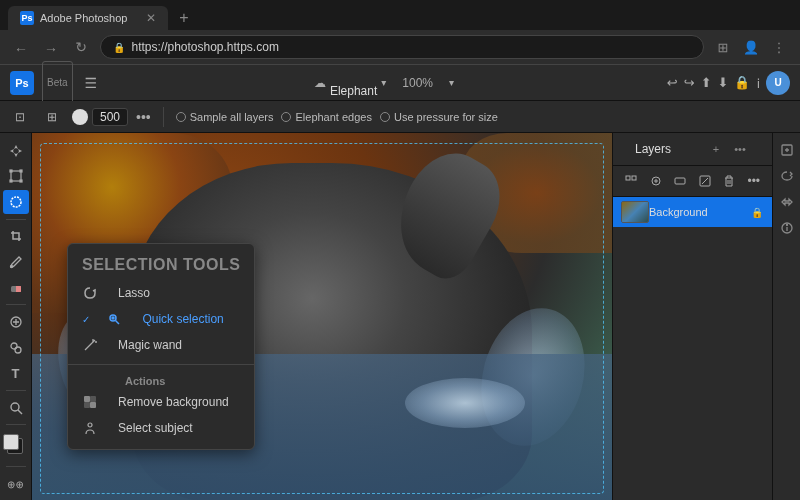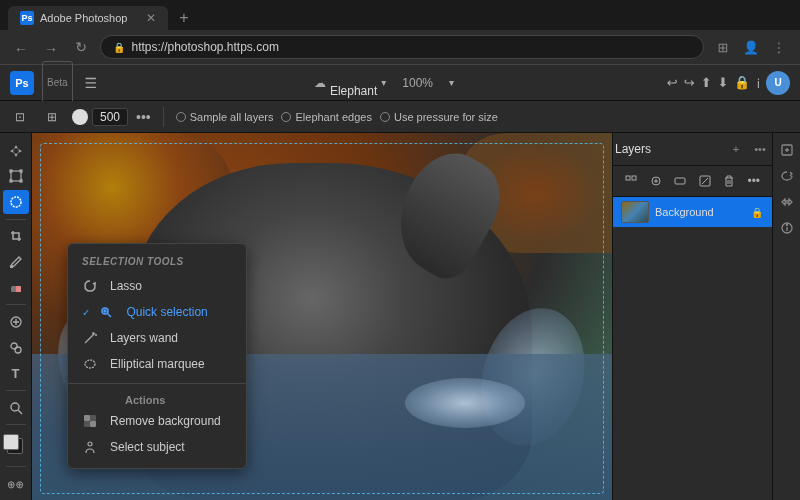--- a/index.html
+++ b/index.html
@@ -58,37 +58,37 @@
     .sidebar-tool { width: 26px; height: 26px; display: flex; align-items: center; justify-content: center; color: #aaa; cursor: pointer; border-radius: 3px; font-size: 14px; position: relative; }
     .sidebar-tool:hover, .sidebar-tool.active { background: #3a3a3a; color: #ddd; }
     .sidebar-tool.active { background: #1473e6; color: white; }
     .sidebar-divider { width: 20px; height: 1px; background: #444; margin: 3px 0; }
 
     
     .canvas-area { flex: 1; background: #3a3a3a; position: relative; overflow: hidden; }
 
     
     .selection-popup { position: absolute; top: 110px; left: 35px; background: #2b2b2b; border: 1px solid #444; border-radius: 6px; padding: 8px 0; min-width: 180px; z-index: 100; box-shadow: 0 4px 16px rgba(0,0,0,0.5); }
-    .popup-header { font-size: 10px; color: #888; padding: 4px 14px 6px; font-weight: 600; letter-spacing: 0.5px; text-transform: uppercase; font-style: italic; }
-    .popup-item { display: flex; align-items: center; gap: 12px; padding: 5px 14px; cursor: pointer; color: #ccc; font-size: 12px; }
+    .popup-header { font-size: 16px; color: #888; padding: 4px 14px 6px; font-weight: 600; letter-spacing: 0.5px; text-transform: uppercase; }
+    .popup-item { display: flex; align-items: center; gap: 20px; padding: 5px 14px; cursor: pointer; color: #ccc; font-size: 12px; }
     .popup-item.selected-item { color: #4a9eff; }
     .popup-icon { width: 16px; height: 16px; display: flex; align-items: center; justify-content: center; font-size: 12px; }
     .popup-check { color: #4a9eff; font-size: 10px; margin-right: -4px; }
     .popup-divider { height: 1px; background: #444; margin: 6px 0; }
     .popup-section-header { font-size: 11px; color: #888; padding: 4px 14px 2px; font-weight: 600; margin-left: 43px; }
 
     
     .right-panel { width: 160px; background: #2b2b2b; border-left: 1px solid #111; display: flex; flex-direction: column; }
-    .panel-header { display: flex; align-items: center; justify-content: space-between; padding: 6px 2px; border-bottom: 1px solid #111; }
+    .panel-header { display: flex; align-items: center; justify-content: space-between; padding: 6px 22px; border-bottom: 1px solid #111; }
     .panel-title { font-size: 12px; color: #ddd; font-weight: 500; }
     .panel-icons { display: flex; gap: 4px; }
     .panel-icon-btn { width: 20px; height: 20px; display: flex; align-items: center; justify-content: center; color: #888; cursor: pointer; font-size: 11px; border-radius: 2px; }
     .layers-toolbar { display: flex; align-items: center; justify-content: space-around; padding: 4px 6px; border-bottom: 1px solid #111; }
     .layers-tool-btn { width: 22px; height: 22px; display: flex; align-items: center; justify-content: center; color: #aaa; cursor: pointer; border-radius: 2px; font-size: 12px; }
-    .layer-item { display: flex; align-items: center; gap: 6px; padding: 4px 8px; background: #1473e6; cursor: pointer; }
+    .layer-item { display: flex; align-items: center; padding: 4px 8px; background: #1473e6; cursor: pointer; }
     .layer-thumb { width: 28px; height: 22px; border-radius: 2px; overflow: hidden; border: 1px solid #555; flex-shrink: 0; }
     .layer-thumb-img { width: 100%; height: 100%; background: linear-gradient(135deg, #8B6914 0%, #4682B4 50%, #2F4F4F 100%); }
     .layer-name { font-size: 11px; color: #ddd; flex: 1; }
     .layer-lock { color: #aaa; font-size: 10px; }
 
     
     .right-edge { width: 28px; background: #2b2b2b; border-left: 1px solid #111; display: flex; flex-direction: column; align-items: center; padding: 6px 0; gap: 4px; }
     .edge-btn { width: 22px; height: 22px; display: flex; align-items: center; justify-content: center; color: #888; cursor: pointer; border-radius: 3px; font-size: 12px; }
 
     
@@ -302,32 +302,24 @@
           <span>Quick selection</span>
         </div>
 
         <div class="popup-item">
           <span class="popup-icon">
             <svg width="14" height="14" viewBox="0 0 14 14" fill="none" stroke="#aaa" stroke-width="1.3">
                 <line x1="2" y1="12" x2="9" y2="5"></line>
                 <path d="M9,5 L11,3 L12,2 M10,4 L10,1 M12,4 L14,4"></path>
               </svg>
           </span>
-          <span>Layers wand</span>
-        </div>
-
-
-        <div class="popup-item">
-          <span class="popup-icon">
-            <svg width="14" height="14" viewBox="0 0 14 14" fill="none" stroke="#aaa" stroke-width="1.3" stroke-dasharray="2,1">
-                <ellipse cx="7" cy="7" rx="5" ry="4"></ellipse>
-              </svg>
-          </span>
-          <span>Elliptical marquee</span>
-        </div>
+          <span>Magic wand</span>
+        </div>
+
+
 
         <div class="popup-divider"></div>
         <div class="popup-section-header">Actions</div>
 
         <div class="popup-item">
           <span class="popup-icon">
             <svg width="14" height="14" viewBox="0 0 14 14" fill="none">
                 <rect x="1" y="1" width="6" height="6" fill="#888" rx="1"></rect>
                 <rect x="7" y="1" width="6" height="6" fill="#555" rx="1"></rect>
                 <rect x="1" y="7" width="6" height="6" fill="#555" rx="1"></rect>

